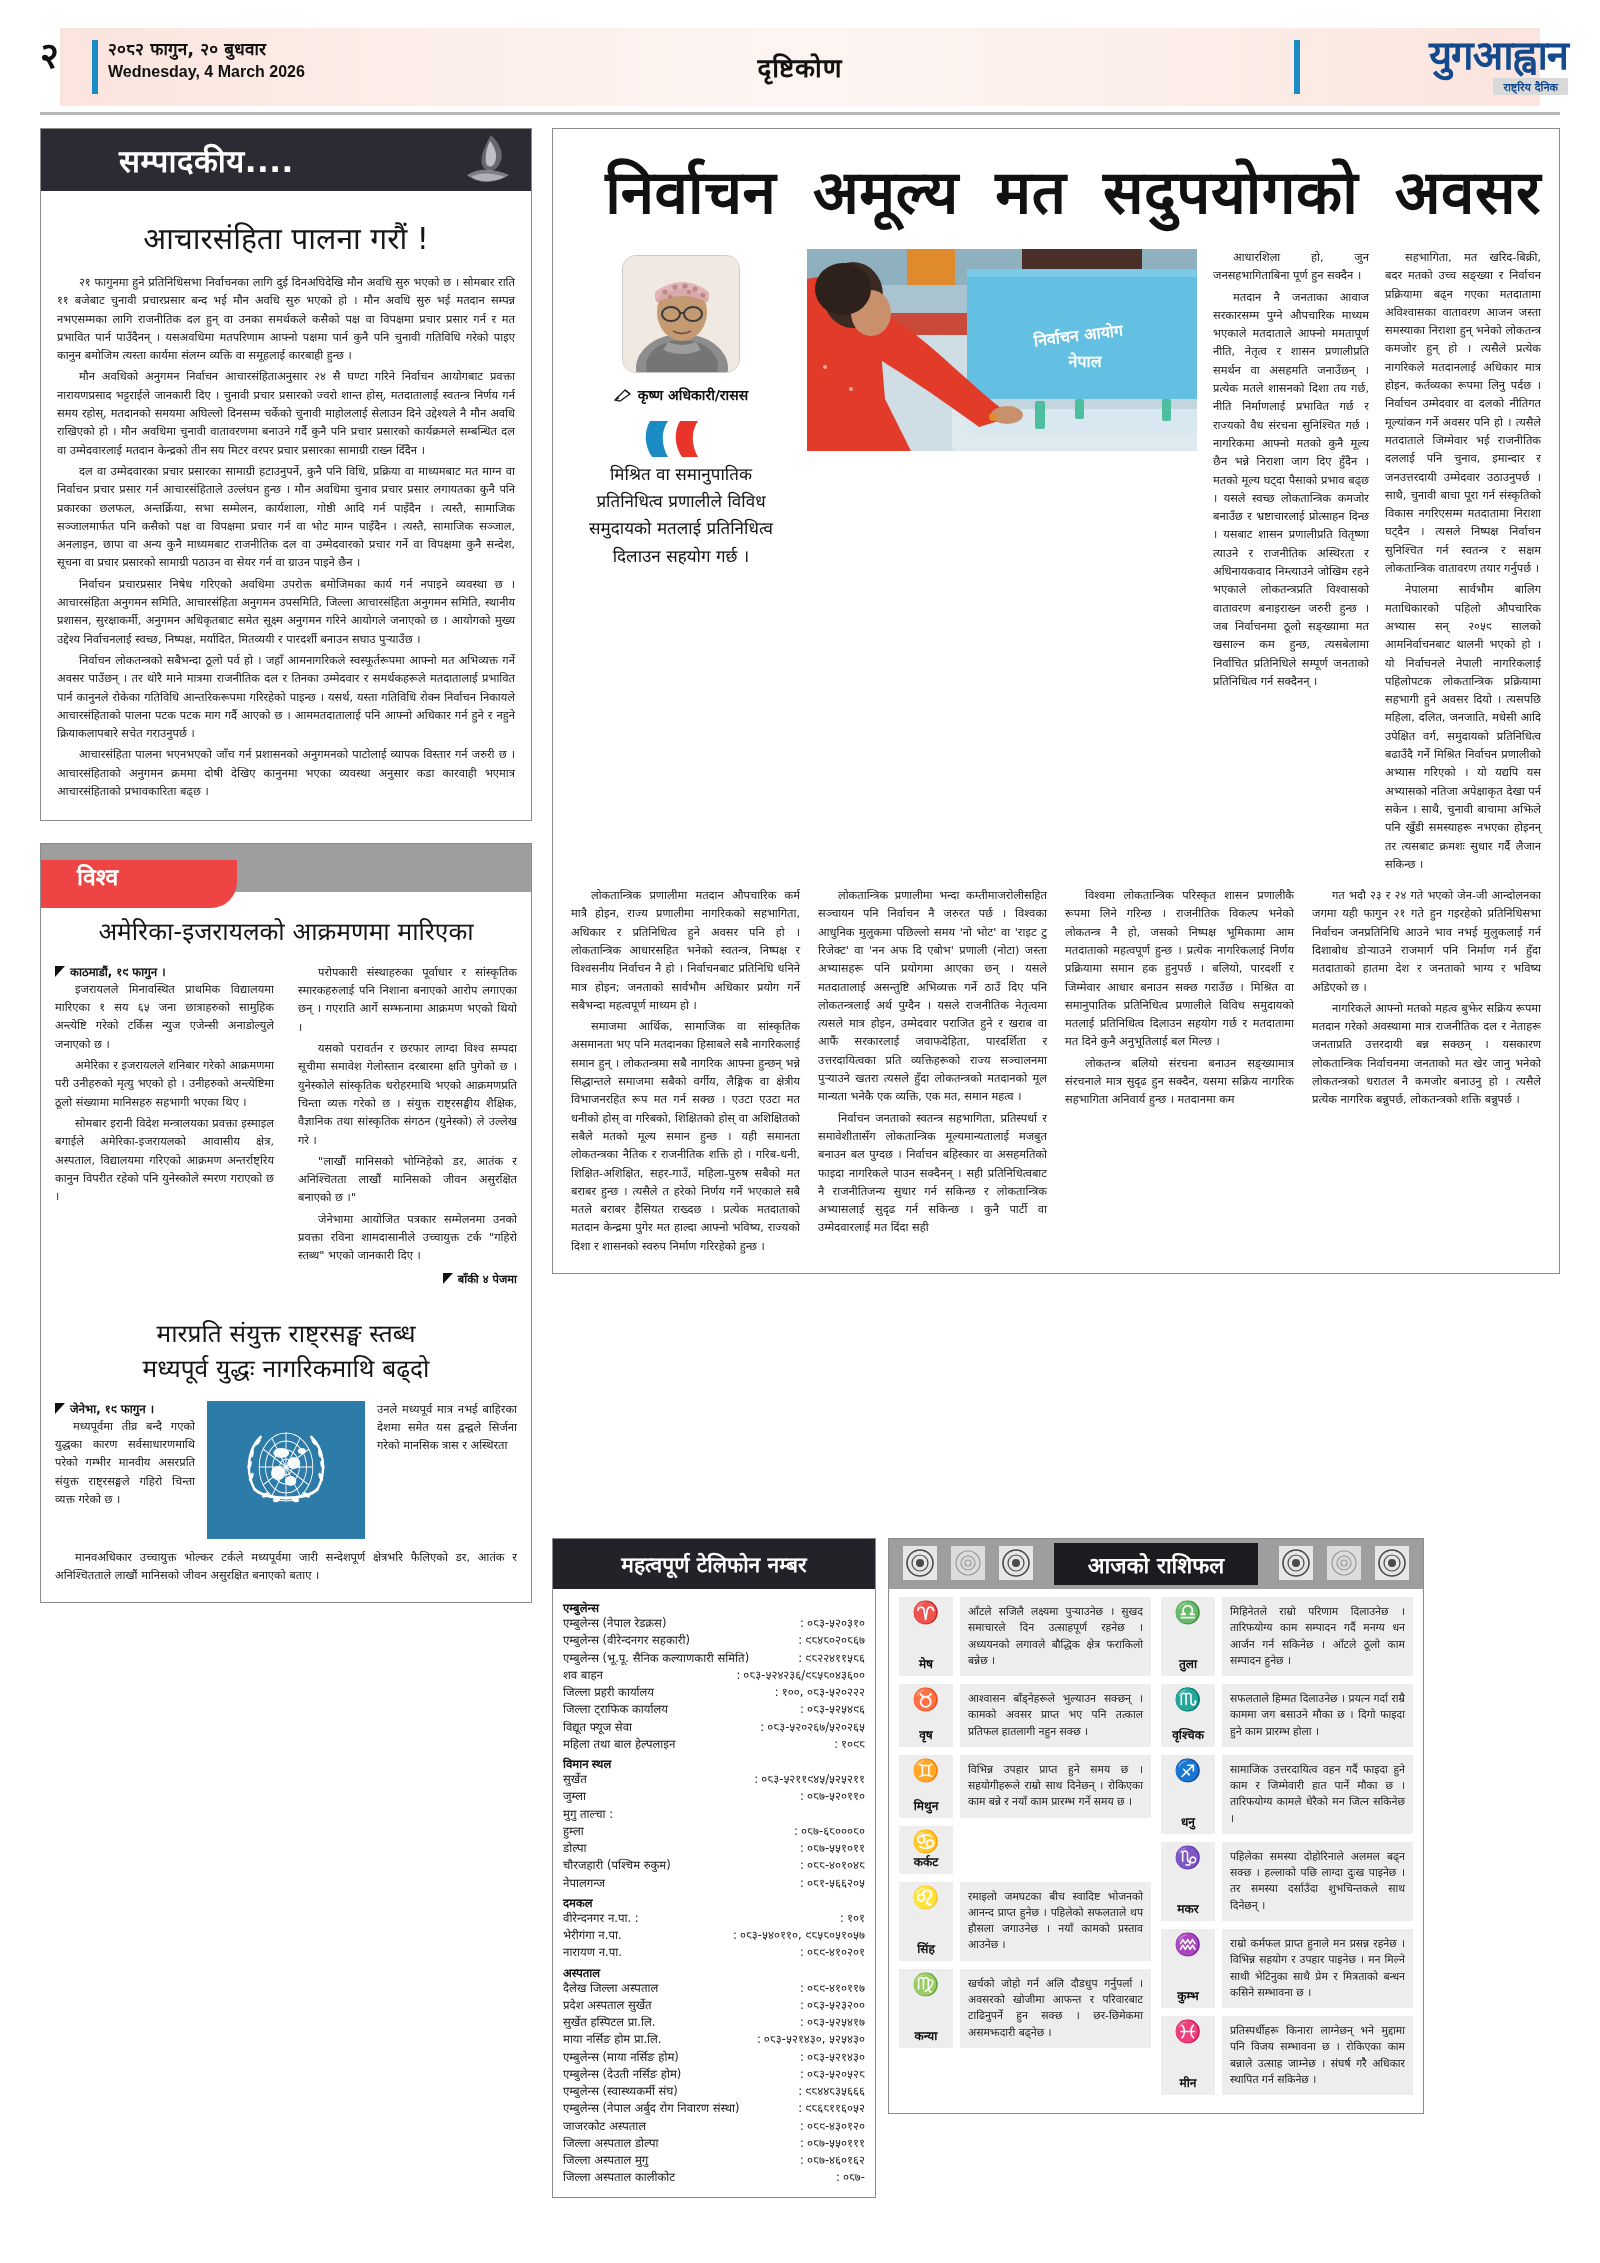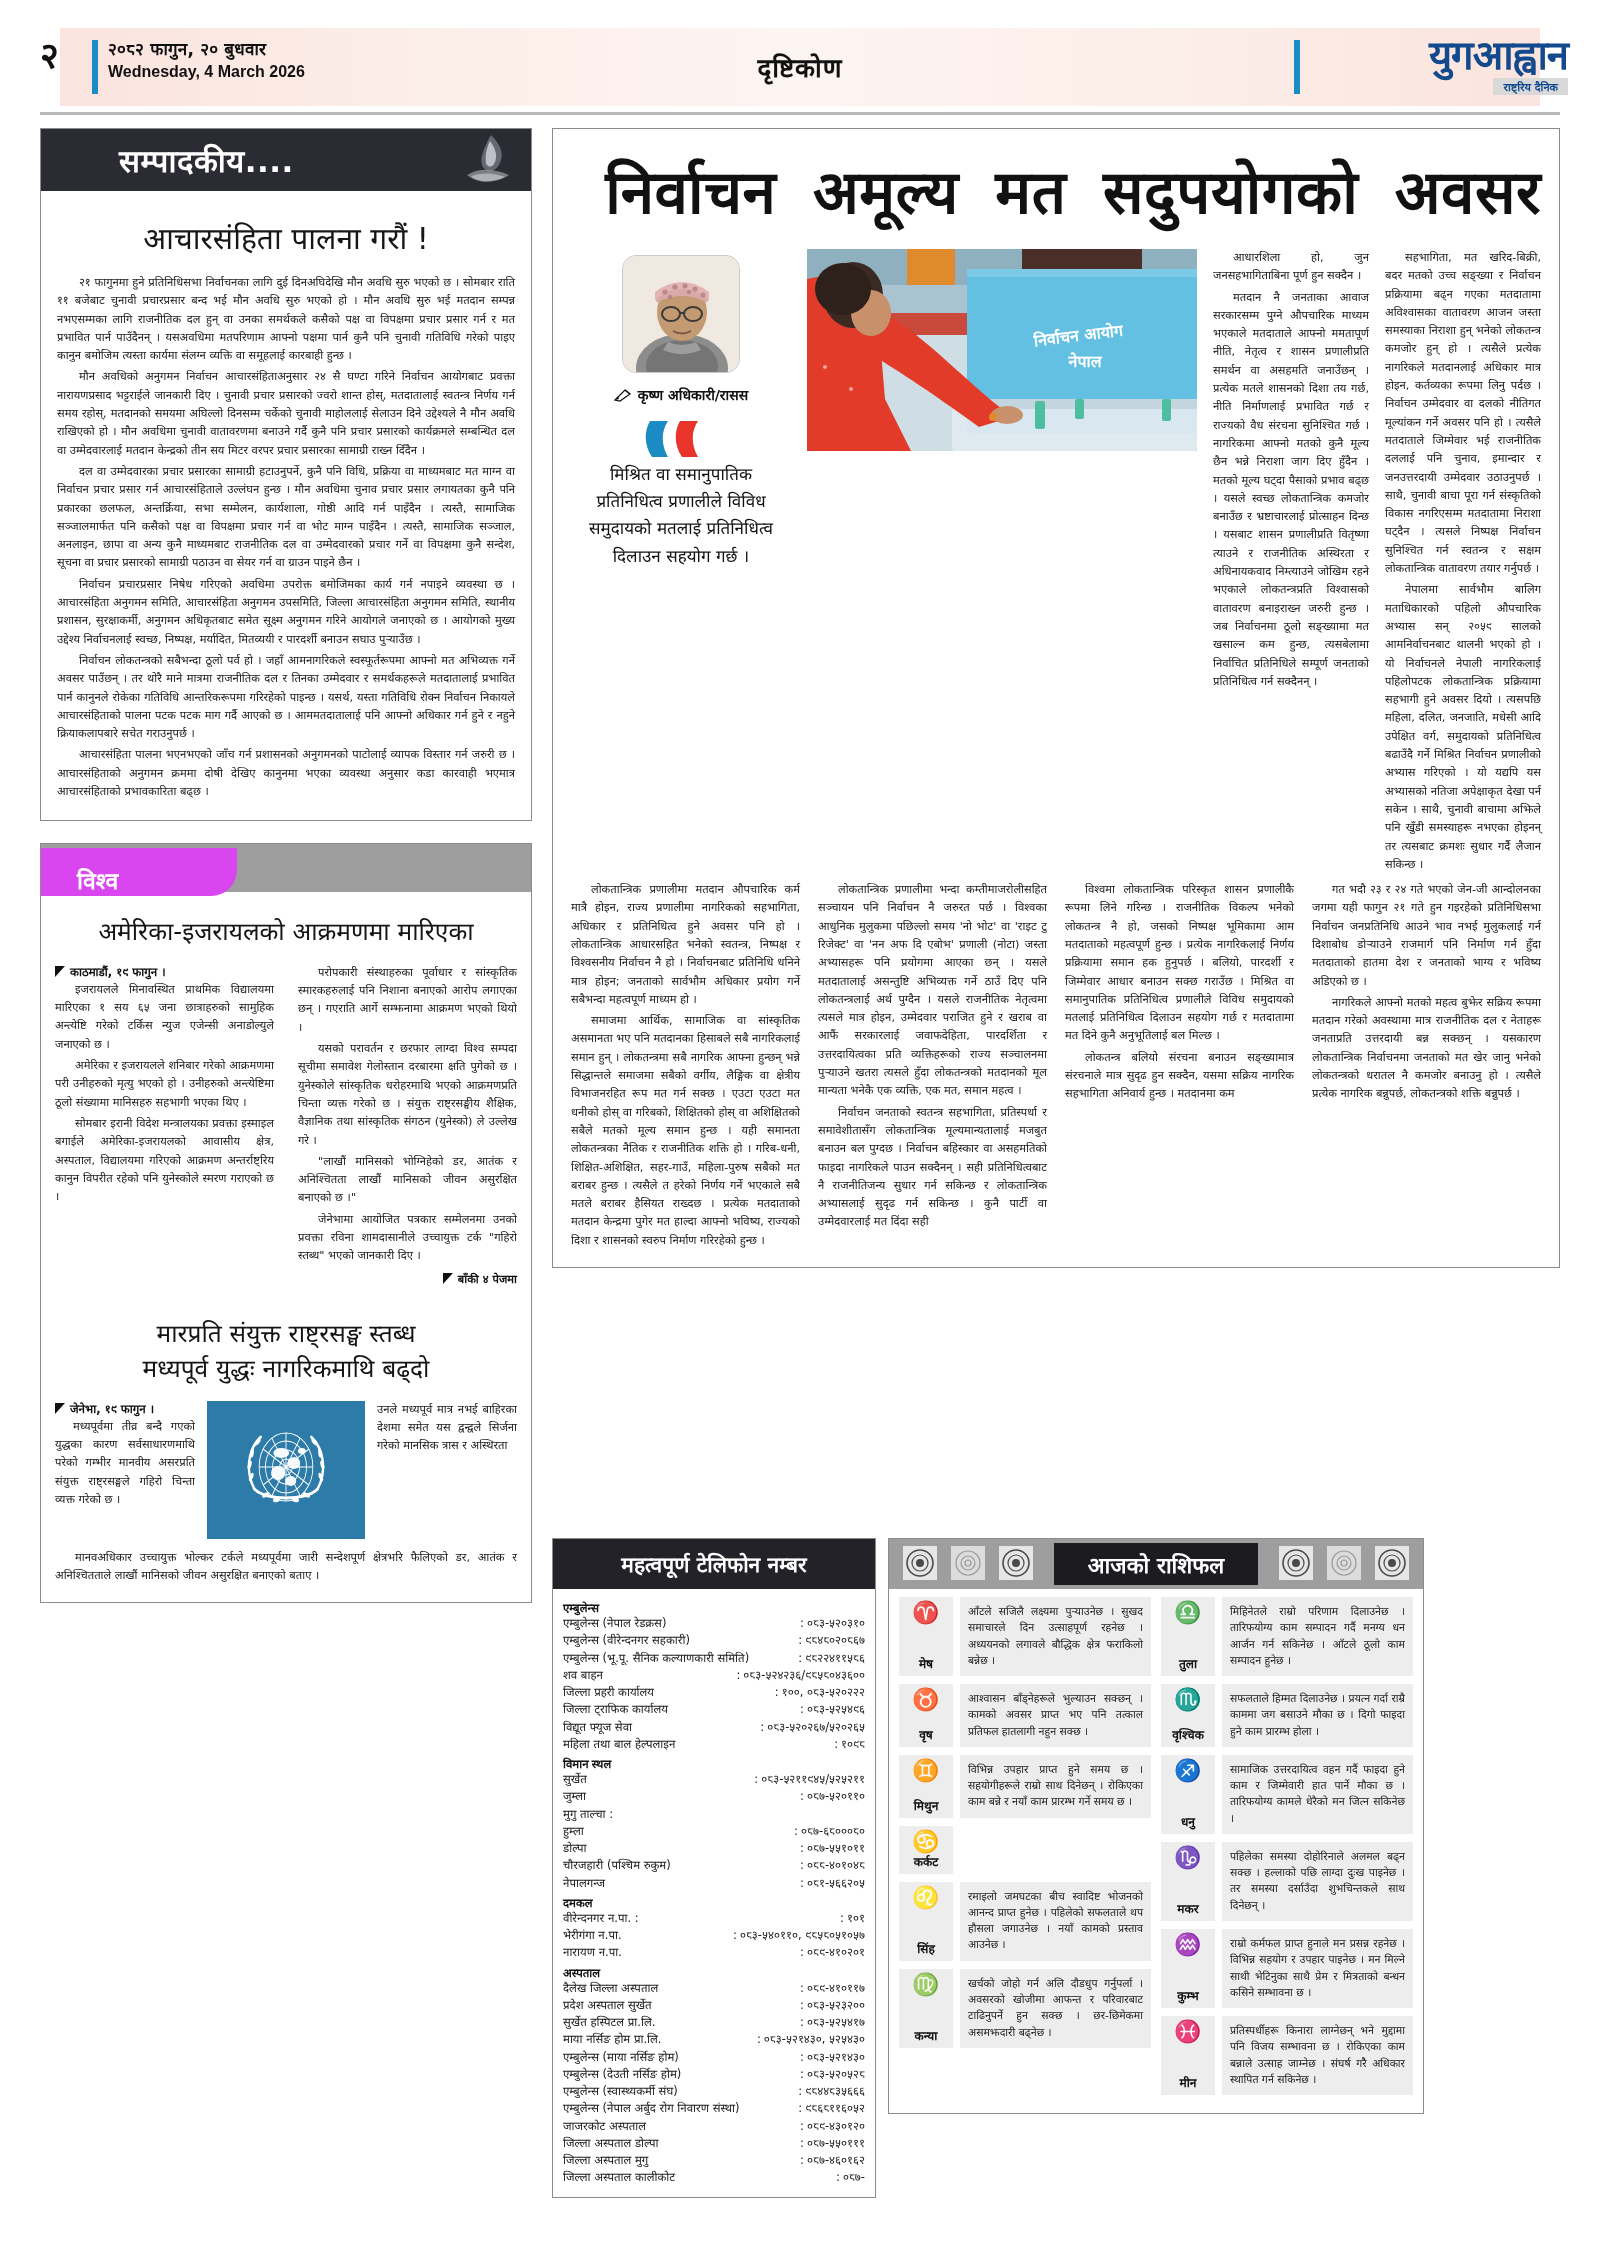--- a/index.html
+++ b/index.html
@@ -86,23 +86,23 @@
   .ed-body { padding: 0 16px 16px; }
   .ed-body p {
     font-family: "DejaVu Sans", sans-serif; font-size: 11.3px; line-height: 1.62;
     text-align: justify; color: #1a1a1a; text-indent: 22px; margin-bottom: 3px;
   }
 
   
   .vw-box { margin-top: 22px; border: 1px solid #8b8b8b; background: #fff; }
   .vw-head { position: relative; height: 48px; background: #9e9e9e; }
   .vw-head-tab {
-    position: absolute; left: 0; top: 4px; height: 48px; width: 196px;
-    background: #d946ef; border-bottom-right-radius: 26px;
-    display: flex; align-items: flex-end;
+    position: absolute; left: 0; top: 16px; height: 48px; width: 196px;
+    background: #ef4444; border-bottom-right-radius: 26px;
+    display: flex; align-items: flex-start;
   }
   .vw-head-tab span {
     font-family: "DejaVu Sans", sans-serif; font-size: 23px; font-weight: bold;
     color: #fff; padding-left: 36px;
   }
   .vw-title {
     font-family: "DejaVu Sans", sans-serif; font-size: 24.5px; color: #141414;
     text-align: center; line-height: 1.45; padding: 22px 12px 14px;
   }
   .vw-cols { display: flex; gap: 24px; padding: 0 14px 14px; }
@@ -175,21 +175,21 @@
   .pen-icon { display: inline-block; margin-right: 6px; vertical-align: -2px; }
   .photo-col { width: 390px; }
   .news-photo { width: 100%; height: 202px; overflow: hidden; position: relative; background:#cfd8dc; }
   .pullquote { padding: 12px 8px 0; text-align: center; }
   .pq-marks { height: 44px; position: relative; }
   .pq-text {
     font-family: "DejaVu Sans", sans-serif; font-size: 17px; line-height: 1.6;
     color: #111; text-align: center;
   }
   .text-col-3 { flex: 1; }
-  .feature-cols { display: flex; gap: 18px; margin-top: 4px; }
+  .feature-cols { display: flex; gap: 18px; margin-top: 10px; }
   .feature-cols .fc { flex: 1; }
   .feature-cols p, .text-col-3 p {
     font-family: "DejaVu Sans", sans-serif; font-size: 11.3px; line-height: 1.62;
     text-align: justify; color: #1a1a1a; text-indent: 20px; margin-bottom: 3px;
   }
 
   
   .bottom-row {
     position: absolute; left: 552px; top: 1538px; width: 872px;
     display: flex; gap: 12px; align-items: flex-start;

